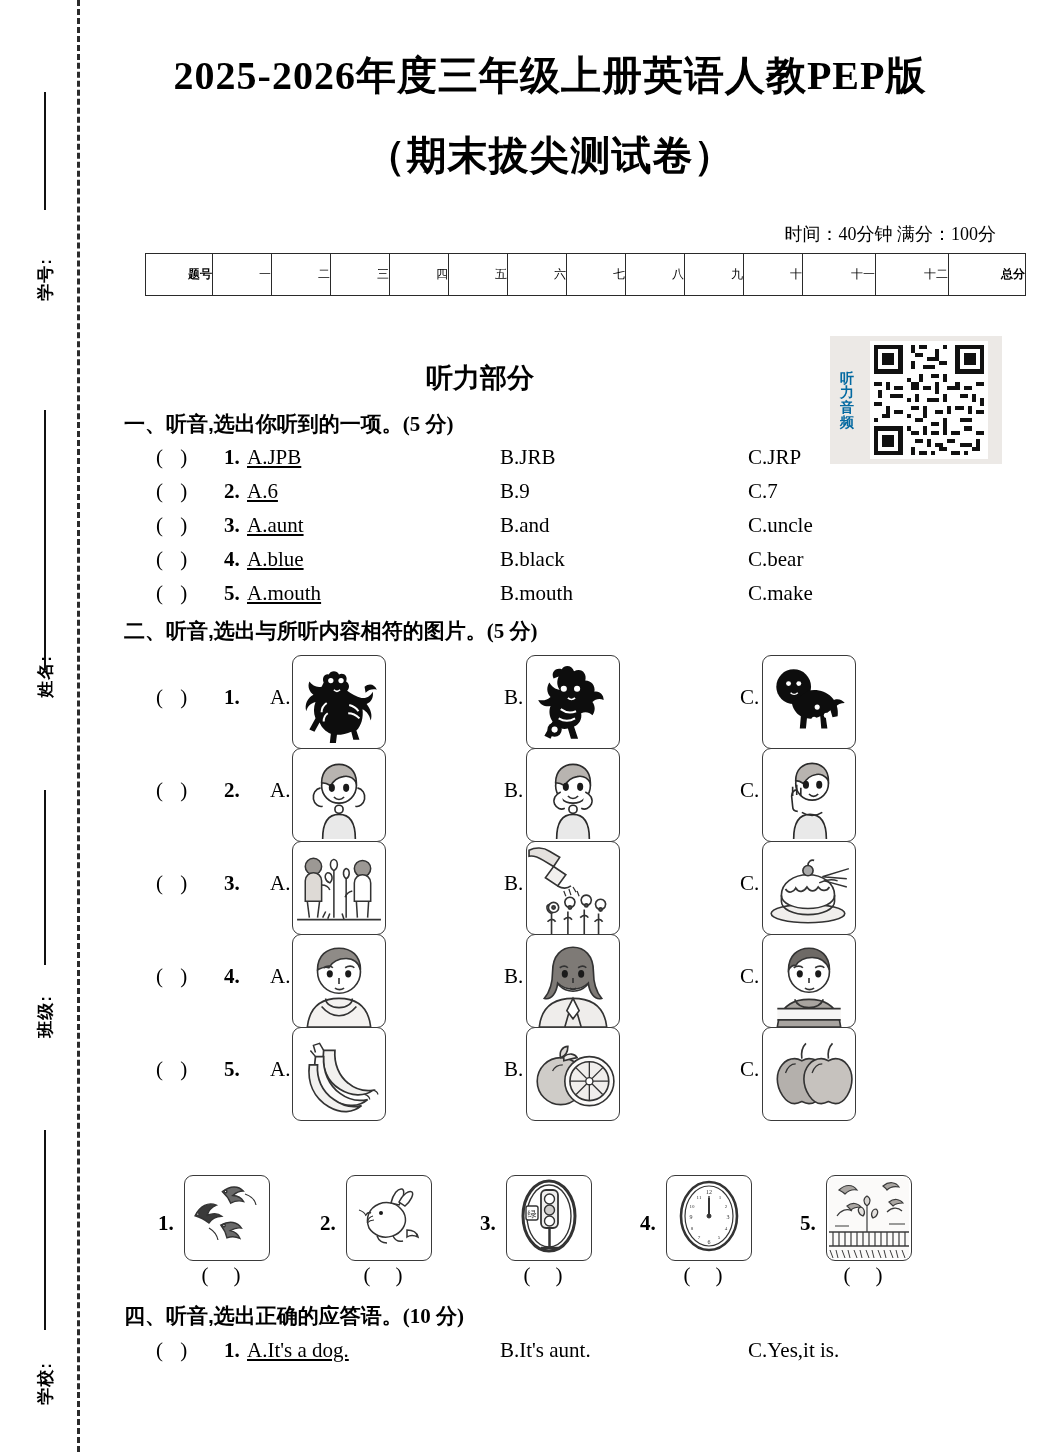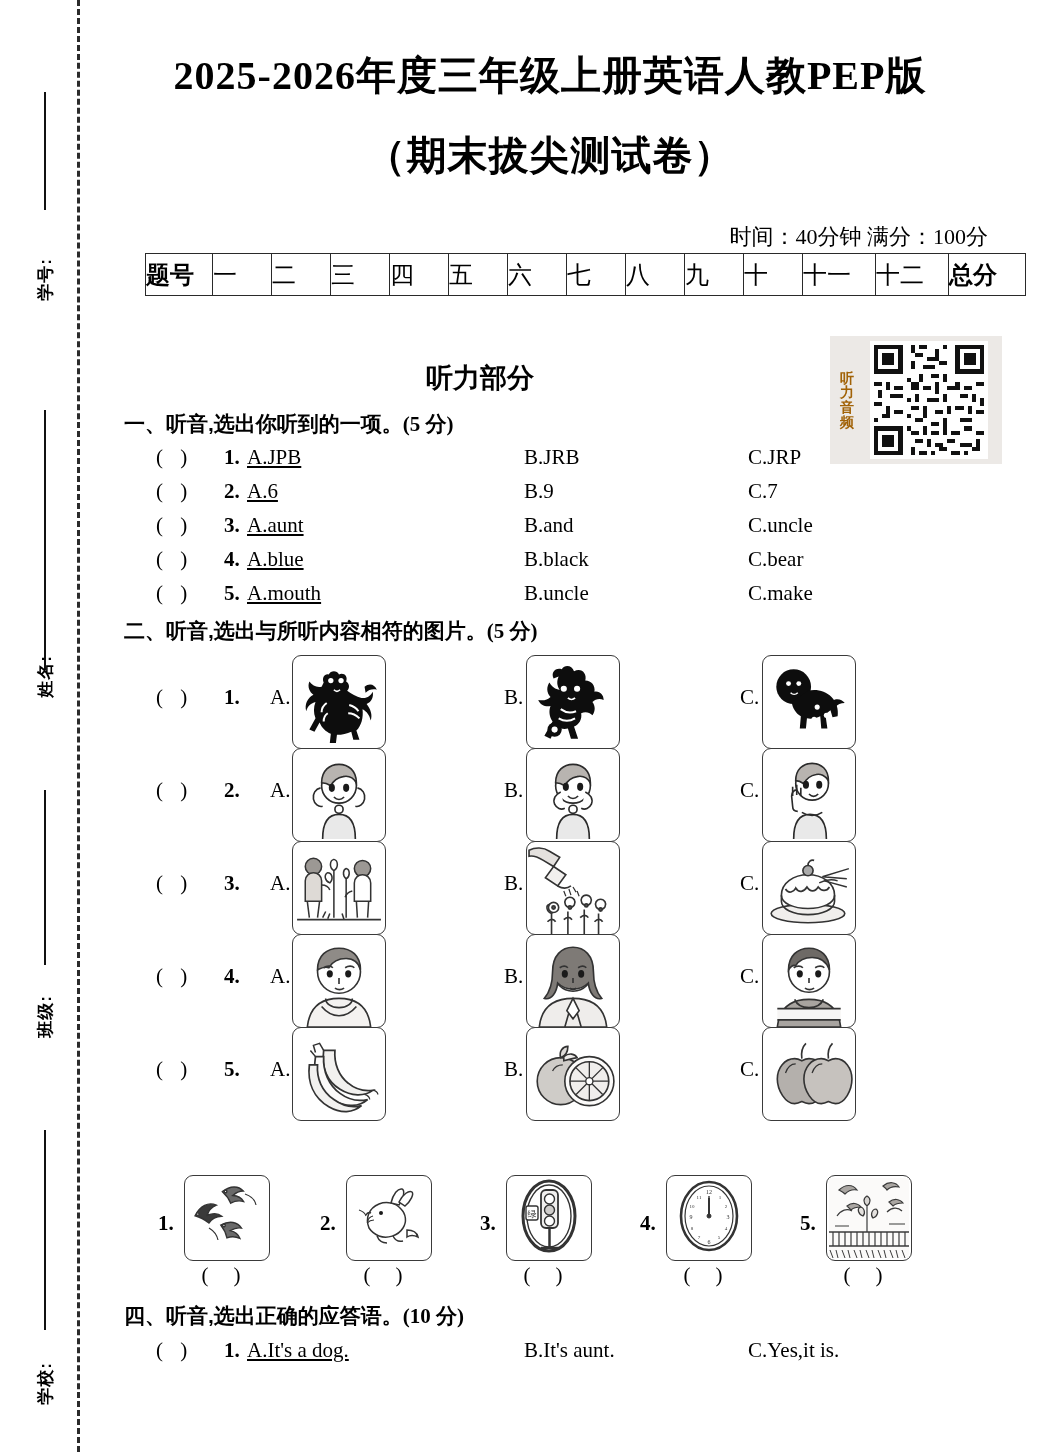--- a/index.html
+++ b/index.html
@@ -19,49 +19,49 @@
     transform:rotate(-90deg);transform-origin:center center;white-space:nowrap;
   }
   
   #page{position:absolute;left:80px;top:0;width:980px;height:1452px;}
   .title{
     text-align:center;font-weight:700;letter-spacing:1px;
     font-family:"Liberation Serif","DejaVu Serif",serif;
   }
   #title1{position:absolute;left:0;top:48px;width:940px;font-size:40px;}
   #title2{position:absolute;left:0;top:128px;width:940px;font-size:40px;}
-  #meta{position:absolute;right:72px;top:222px;font-size:22px;white-space:nowrap;}
+  #meta{position:absolute;right:64px;top:222px;font-size:18px;white-space:nowrap;}
   
   #scoretable{position:absolute;left:65px;top:253px;border-collapse:collapse;}
   #scoretable td{
-    border:1px solid #2a2a2a;height:41px;text-align:left;vertical-align:middle;
-    font-size:24px;font-weight:700;padding:0;
+    border:1px solid #2a2a2a;height:41px;text-align:right;vertical-align:middle;
+    font-size:12px;font-weight:700;padding:0;
   }
   #scoretable td.lbl{width:66px;}
   #scoretable td.num{width:58px;font-weight:400;}
   #scoretable td.wide{width:72px;font-weight:400;}
   #scoretable td.total{width:76px;}
   
   #qrbox{position:absolute;left:750px;top:336px;width:172px;height:128px;
     background:#ece9e6;display:flex;align-items:center;padding:3px 4px;box-sizing:border-box;}
   #qrlabel{width:26px;font-size:14px;line-height:1.05;text-align:center;
-    font-family:"Liberation Sans","DejaVu Sans",sans-serif;font-weight:700;color:#a16207;}
+    font-family:"Liberation Sans","DejaVu Sans",sans-serif;font-weight:700;color:#0369a1;}
   #qrimg{flex:1;height:118px;}
   
   #parthead{position:absolute;left:0;top:360px;width:800px;text-align:center;
     font-size:27px;font-weight:700;}
   .qhead{position:absolute;font-size:21px;font-weight:700;white-space:nowrap;
     font-family:"Liberation Sans","DejaVu Sans",sans-serif;}
   .qhead .pts{font-family:"Liberation Serif","DejaVu Serif",serif;}
   
   .mcrow{position:absolute;left:0;width:860px;height:34px;font-size:21px;}
   .mcrow .brk{position:absolute;left:76px;white-space:nowrap;letter-spacing:6px;}
   .mcrow .num{position:absolute;left:144px;font-weight:700;white-space:nowrap;}
   .mcrow .oa{position:absolute;left:167px;white-space:nowrap;text-decoration:underline;}
-  .mcrow .ob{position:absolute;left:420px;white-space:nowrap;margin-left:24px;}
+  .mcrow .ob{position:absolute;left:420px;white-space:nowrap;}
   .mcrow .oc{position:absolute;left:668px;white-space:nowrap;}
   
   .picrow{position:absolute;left:0;width:880px;height:92px;}
   .picrow .brk{position:absolute;left:76px;top:30px;font-size:21px;letter-spacing:6px;}
   .picrow .num{position:absolute;left:144px;top:30px;font-size:21px;font-weight:700;}
   .picrow .lblA{position:absolute;left:190px;top:30px;font-size:21px;}
   .picrow .lblB{position:absolute;left:424px;top:30px;font-size:21px;}
   .picrow .lblC{position:absolute;left:660px;top:30px;font-size:21px;}
   .pic{position:absolute;width:92px;height:92px;border:1px solid #3a3a3a;
     border-radius:9px;background:#fff;overflow:hidden;}
@@ -244,21 +244,21 @@
     <span class="brk">(    )</span>
     <span class="num">4.</span>
     <span class="oa">A.blue</span>
     <span class="ob">B.black</span>
     <span class="oc">C.bear</span>
   </div>
   <div class="mcrow" style="top:581px;">
     <span class="brk">(    )</span>
     <span class="num">5.</span>
     <span class="oa">A.mouth</span>
-    <span class="ob">B.uncle</span>
+    <span class="ob">B.mouth</span>
     <span class="oc">C.make</span>
   </div>
 
   <div class="qhead" style="left:44px;top:617px;">
     <span>二、听音,选出与所听内容相符的图片。</span><span class="pts">(5 分)</span>
   </div>
 
   <div class="picrow" style="top:655px;">
     <span class="brk">(    )</span>
     <span class="num">1.</span>

